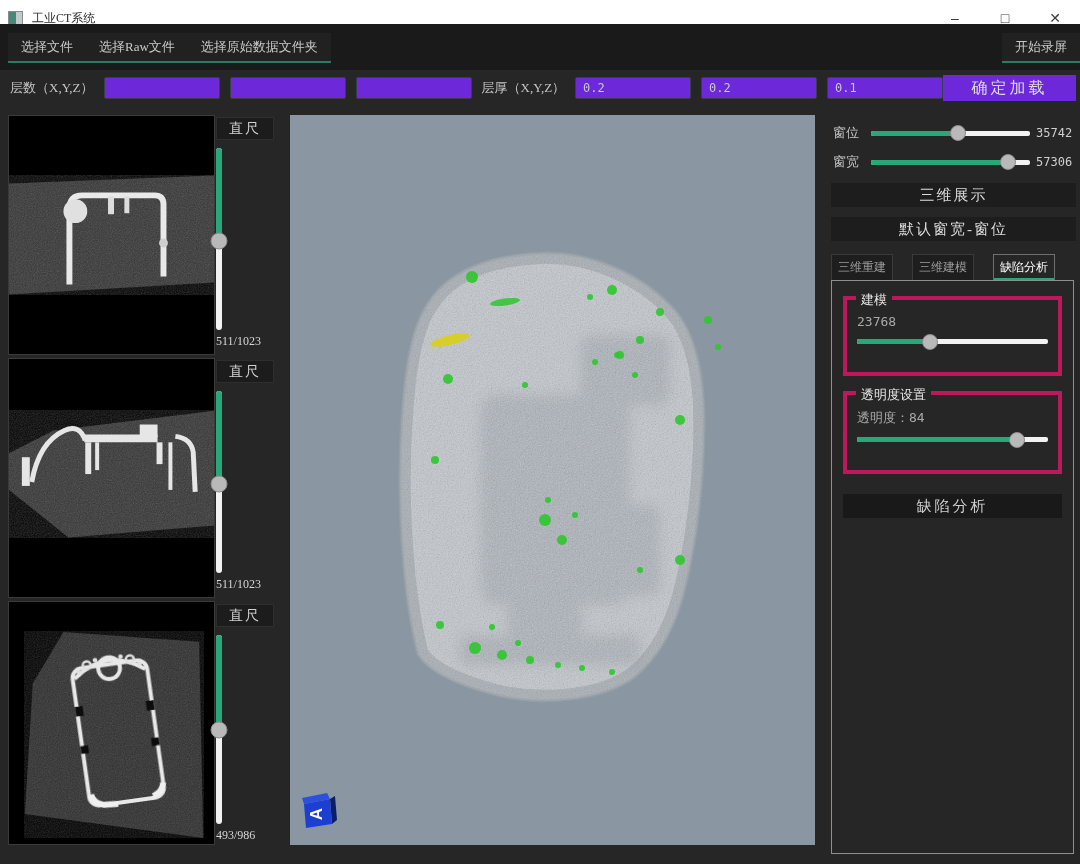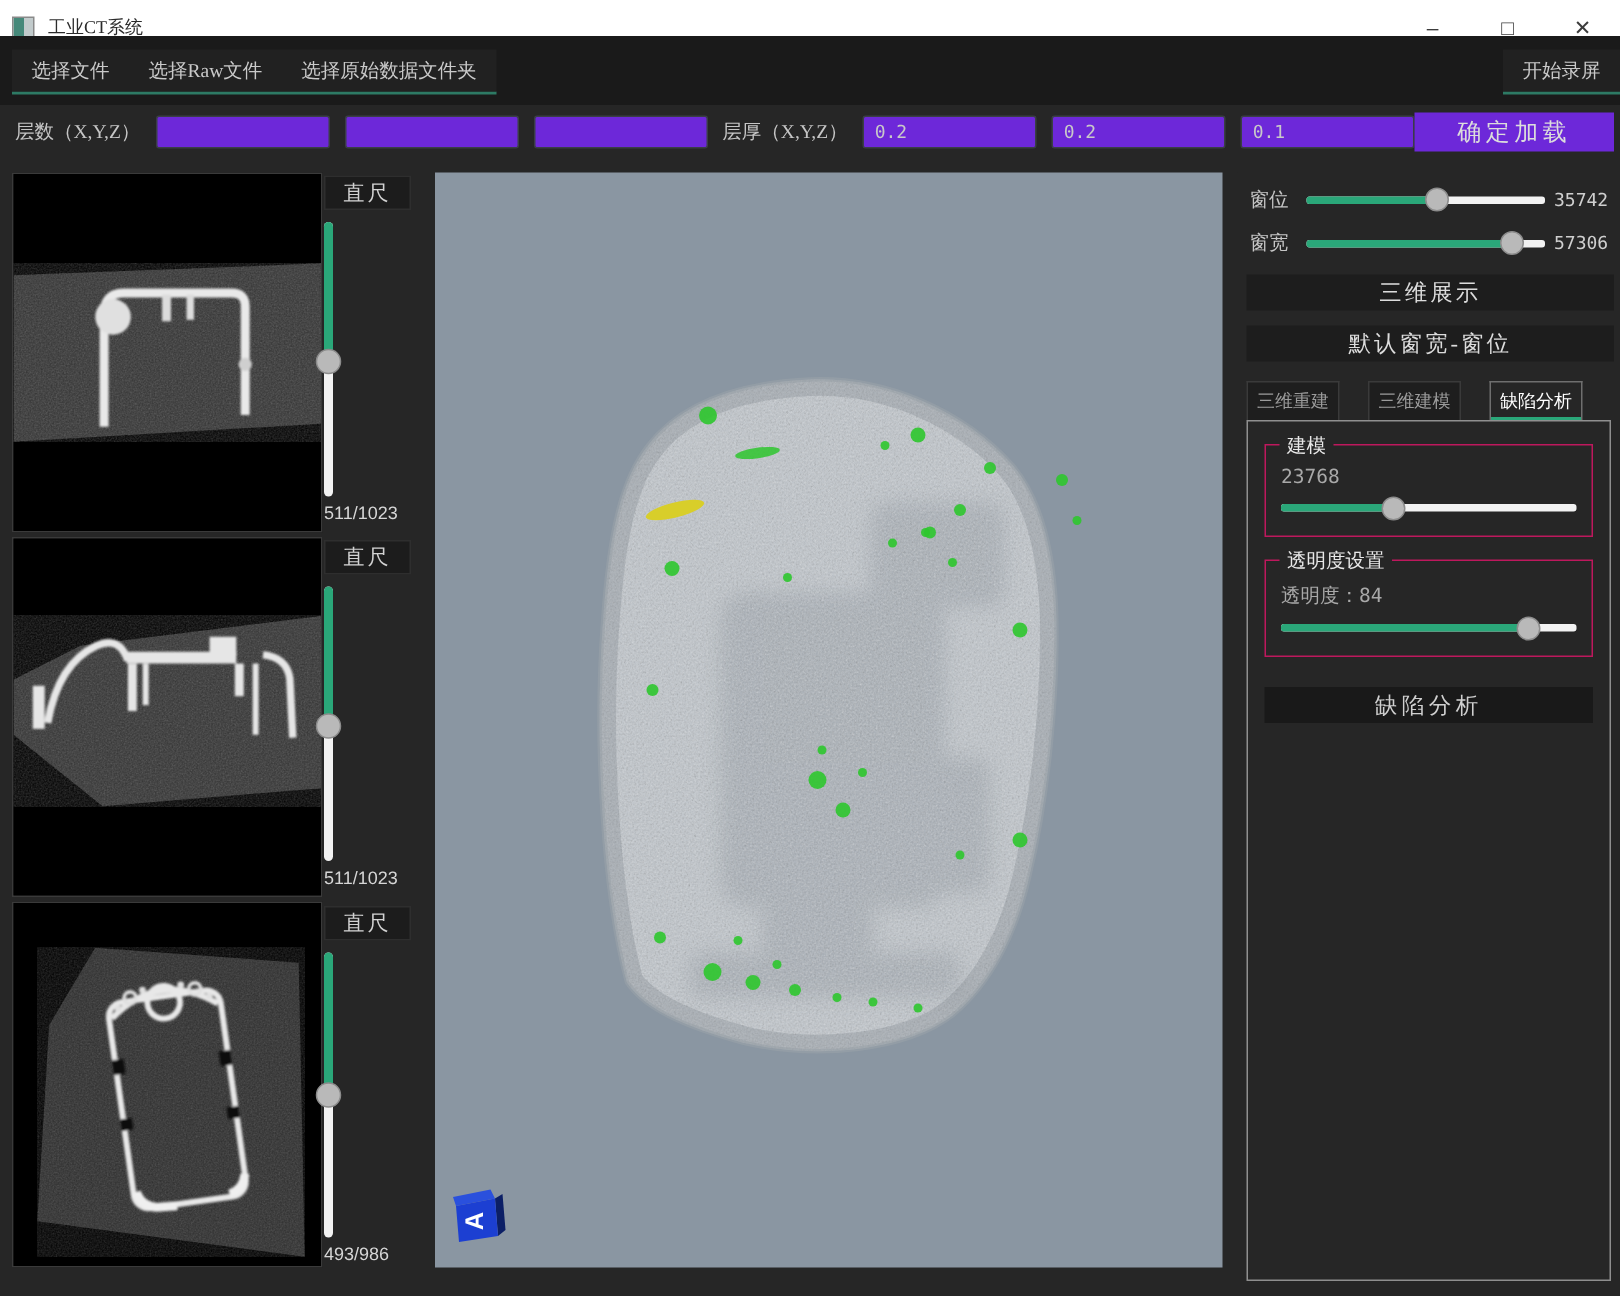--- a/index.html
+++ b/index.html
@@ -36,21 +36,21 @@
   #slice1{top:115px;height:240px;} #slice2{top:358px;height:240px;} #slice3{top:601px;height:244px;}
 
   .ruler-col{position:absolute;left:216px;width:72px;display:flex;flex-direction:column;}
   #rcol1{top:117px;height:234px;} #rcol2{top:360px;height:234px;} #rcol3{top:604px;height:241px;}
   .ruler-btn{width:58px;height:23px;background:#1c1c1c;border:1px solid #2e2e2e;color:#d2d2d2;
              font-size:14px;letter-spacing:2px;flex:none;}
   .vtrack{position:relative;width:6px;flex:1;margin:8px 0 4px;background:#f2f2f2;border-radius:3px;}
   .vfill{position:absolute;top:0;left:0;width:100%;background:#2aa779;border-radius:3px;}
   .vhandle{position:absolute;left:50%;width:15px;height:15px;border-radius:50%;
            background:#b9b9b9;border:1px solid #8c8c8c;transform:translate(-50%,-50%);}
-  .vvalue{font-size:12px;color:#d6d6d6;font-family:Liberation Sans, sans-serif;flex:none;margin-bottom:2px;}
+  .vvalue{font-size:12px;color:#d6d6d6;font-family:Liberation Serif, serif;flex:none;margin-bottom:2px;}
 
   
   .viewport{position:absolute;left:290px;top:115px;width:525px;height:730px;background:#8a96a2;overflow:hidden;}
   .logo{position:absolute;left:10px;bottom:13px;width:40px;height:40px;}
 
   
   .rpanel{position:absolute;left:825px;top:115px;width:255px;bottom:0;background:#262626;}
   .sl-row{display:flex;align-items:center;height:22px;margin:7px 2px 0 8px;}
   .sl-label{font-size:13px;color:#c6c6c6;width:32px;flex:none;}
   .htrack{position:relative;height:5px;flex:1;background:#f2f2f2;border-radius:2px;margin:0 6px;}
@@ -58,21 +58,21 @@
   .hhandle{position:absolute;top:50%;width:14px;height:14px;border-radius:50%;
            background:#b9b9b9;border:1px solid #8c8c8c;transform:translate(-50%,-50%);}
   .sl-value{font-size:12px;color:#cfcfcf;width:42px;flex:none;font-family:"DejaVu Sans Mono",monospace;}
   .panel-btn{display:block;margin:10px 4px 0 6px;width:calc(100% - 10px);height:24px;background:#1d1d1d;
              border:none;color:#dcdcdc;font-size:15px;letter-spacing:2px;}
   .tabs{display:flex;gap:19px;margin:13px 0 0 6px;}
   .tab{font-size:12px;padding:4px 6px;background:#1e1e1e;color:#9b9b9b;border:1px solid #3a3a3a;
        border-bottom:none;white-space:nowrap;}
   .tab.active{color:#ffffff;background:#262626;border-color:#6f6f6f;box-shadow:inset 0 -2px 0 #2aa779;}
   .tabpanel{position:relative;margin:0 6px 0 6px;border:1px solid #8f8f8f;height:572px;}
-  .group{position:relative;margin:15px 11px 0;border:1px solid #be185d;padding:10px 10px 16px;}
+  .group{position:relative;margin:15px 11px 0;border:4px solid #be185d;padding:10px 10px 28px;}
   .group-title{position:absolute;top:-9px;left:9px;background:#262626;padding:0 5px;
                font-size:13px;color:#e8e8e8;}
   .group-value{font-size:13px;color:#a9a9a9;font-family:"DejaVu Sans Mono",monospace;margin:4px 0 10px;}
   .group .htrack{margin:0;}
   .defect-btn{display:block;margin:20px 11px 0;width:calc(100% - 22px);height:24px;background:#191919;
               border:none;color:#cfcfcf;font-size:15px;letter-spacing:3px;}
 </style>
 </head>
 <body>
 

